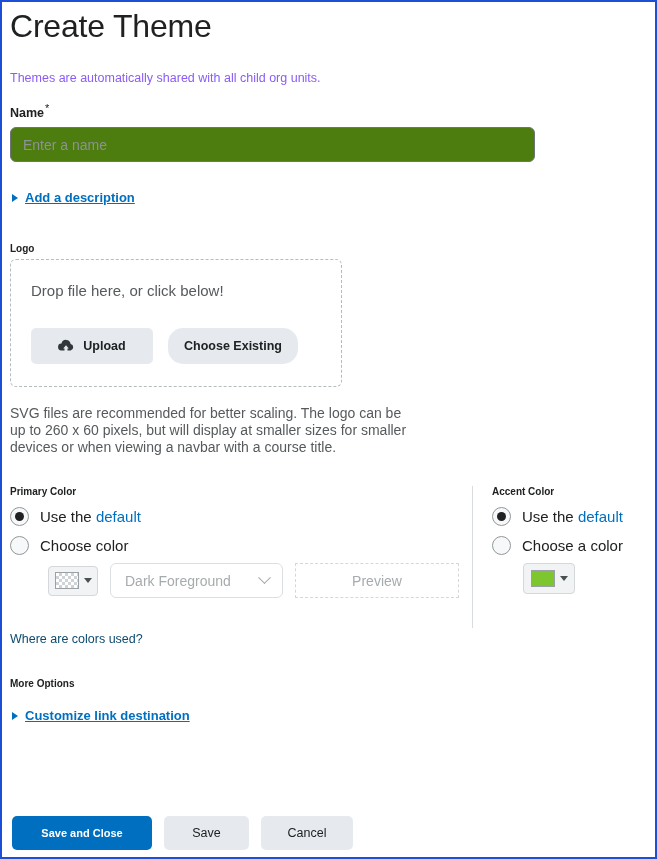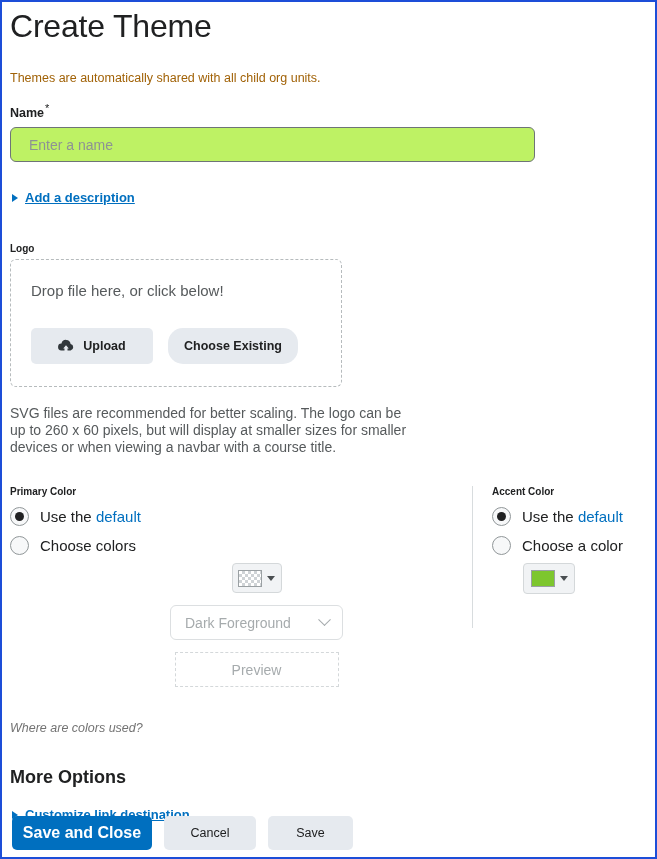--- a/index.html
+++ b/index.html
@@ -29,21 +29,21 @@
     color: #202122;
     letter-spacing: -0.2px;
     margin: 0;
     padding: 2px 0 0 0;
     line-height: 44px;
   }
 
   
   .intro-text {
     font-size: 12.5px;
-    color: #a16207;
+    color: #8b5cf6;
     margin: 22px 0 0 0;
     line-height: 16px;
   }
 
   
   .field-label {
     font-size: 12.5px;
     font-weight: bold;
     color: #202122;
     margin: 15px 0 6px 0;
@@ -57,25 +57,25 @@
     margin-left: 1px;
   }
 
   
   .text-input {
     display: block;
     width: 525px;
     height: 35px;
     border: 1px solid #6e7477;
     border-radius: 6px;
-    padding: 0 18px;
+    padding: 0 12px;
     font-size: 14px;
     font-family: "Liberation Sans", sans-serif;
     color: #202122;
-    background: #bef264;
+    background: #4d7c0f;
     outline: none;
   }
   .text-input::placeholter { color: #8d9294; }
   .text-input::placeholder { color: #8d9294; }
 
   
   .disclosure {
     display: flex;
     align-items: center;
     gap: 7px;
@@ -195,21 +195,20 @@
     color: #202122;
     line-height: 19px;
   }
   .radio-label .link { color: #006fbf; }
 
   .color-controls {
     display: flex;
     align-items: center;
     gap: 12px;
     margin: 8px 0 0 38px;
-    flex-direction: column;
   }
 
   .swatch-btn {
     width: 50px;
     height: 30px;
     background: #f1f3f5;
     border: 1px solid #d4d8da;
     border-radius: 4px;
     display: flex;
     align-items: center;
@@ -267,49 +266,48 @@
     font-size: 14px;
     color: #a6abad;
   }
 
   .accent-swatch-wrap { margin: 8px 0 0 31px; }
   .swatch-btn.accent { width: 52px; height: 31px; }
 
   
   .plain-link {
     font-size: 12.5px;
-    color: #737373;
+    color: #0c4a6e;
     margin-top: 34px;
     display: inline-block;
     cursor: pointer;
-    font-style: italic;
   }
   .more-label {
-    font-size: 18px;
+    font-size: 10px;
     font-weight: bold;
     color: #202122;
     margin-top: 31px;
   }
 
   
   .footer {
     position: absolute;
     left: 10px;
     bottom: 7px;
     display: flex;
     gap: 12px;
   }
   .btn-primary {
     background: #006fbf;
     color: #ffffff;
     border: none;
     border-radius: 5px;
     height: 34px;
     width: 140px;
-    font-size: 16px;
+    font-size: 11px;
     font-weight: bold;
     font-family: "Liberation Sans", sans-serif;
     cursor: pointer;
   }
   .btn-secondary {
     background: #e6eaef;
     color: #202122;
     border: none;
     border-radius: 5px;
     height: 34px;
@@ -365,21 +363,21 @@
     <div class="col-primary">
       <div class="section-label">Primary Color</div>
 
       <div class="radio-row">
         <span class="radio checked"></span>
         <span class="radio-label"><span>Use the </span><span class="link">default</span></span>
       </div>
 
       <div class="radio-row">
         <span class="radio"></span>
-        <span class="radio-label">Choose colors</span>
+        <span class="radio-label">Choose color</span>
       </div>
 
       <div class="color-controls">
         <div class="swatch-btn">
           <span class="swatch checker"></span>
           <span class="caret-dn"></span>
         </div>
         <div class="fg-select">
           <span class="fg-select-text">Dark Foreground</span>
           <span class="chev"></span>
@@ -416,17 +414,17 @@
 
   <div class="more-label">More Options</div>
 
   <div class="disclosure" style="margin-top:19px">
     <span class="tri"></span>
     <span class="dlabel">Customize link destination</span>
   </div>
 
   <div class="footer">
     <button class="btn-primary">Save and Close</button>
+    <button class="btn-secondary">Save</button>
     <button class="btn-secondary btn-cancel">Cancel</button>
-    <button class="btn-secondary">Save</button>
   </div>
 
 </div>
 
 </body></html>

